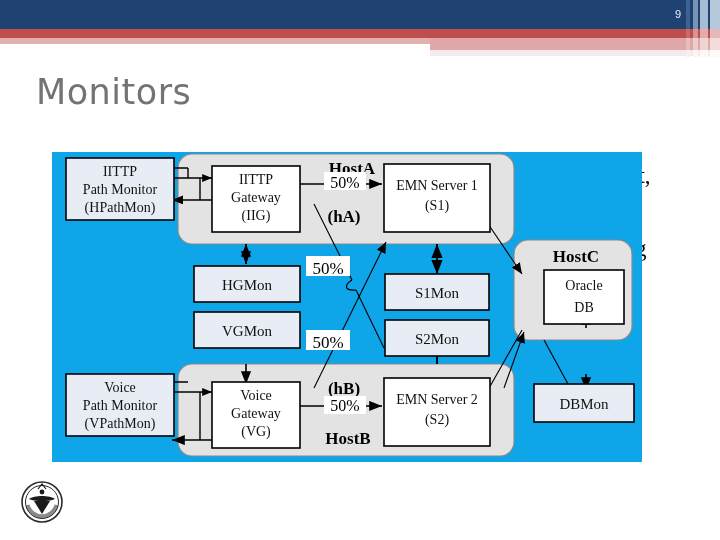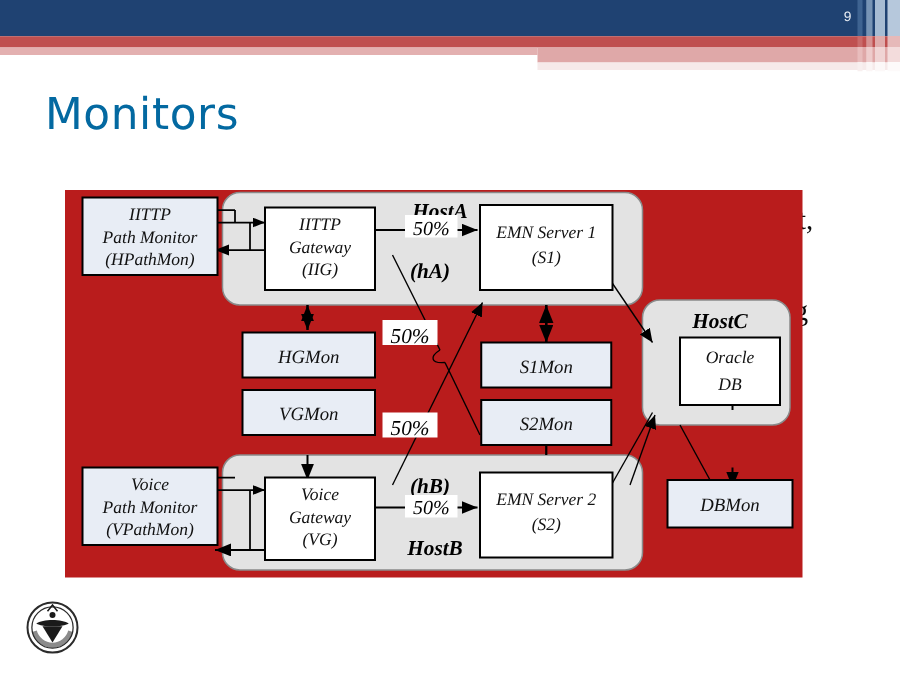--- a/index.html
+++ b/index.html
@@ -27,35 +27,35 @@
   .page-number{
     position:absolute;left:668px;top:8px;width:20px;text-align:center;
     color:#e9eef5;font-size:11px;font-family:"Liberation Sans",sans-serif;
   }
 
   
   .slide-title{
     position:absolute;left:36px;top:72px;
     font-family:"DejaVu Sans",sans-serif;
     font-size:35px;font-weight:400;letter-spacing:.5px;
-    color:#0369a1;white-space:nowrap;
+    color:#737373;white-space:nowrap;
   }
 
   
   .bullet{position:absolute;width:7px;height:7px;border-radius:50%;background:#9aa356;}
   .bullet.b1{left:60px;top:172px;}
   .bullet.b2{left:62px;top:243px;}
 
   
   .frag{position:absolute;font-family:"Liberation Serif",serif;font-size:23px;color:#0a0a0a;}
   .frag.f1{left:632px;top:163px;}
   .frag.f2{left:635px;top:236px;}
 
   
-  .diagram{position:absolute;left:52px;top:152px;width:590px;height:310px;background:#b91c1c;font-style:italic;}
+  .diagram{position:absolute;left:52px;top:152px;width:590px;height:310px;background:#0ea5e9;}
   .diagram svg{display:block;}
 
   
   .logo{position:absolute;left:20px;top:480px;width:44px;height:44px;}
 </style>
 </head>
 <body>
 
 <div class="slide">
 

